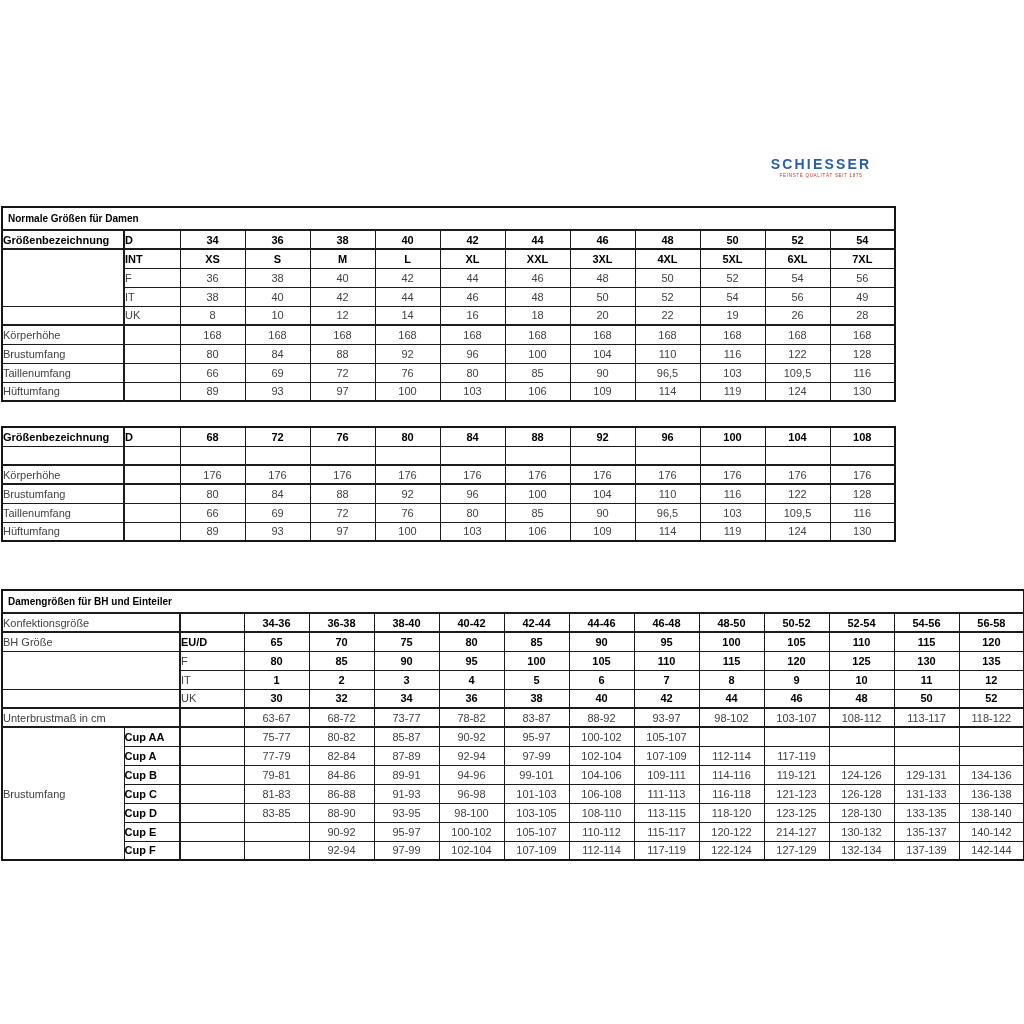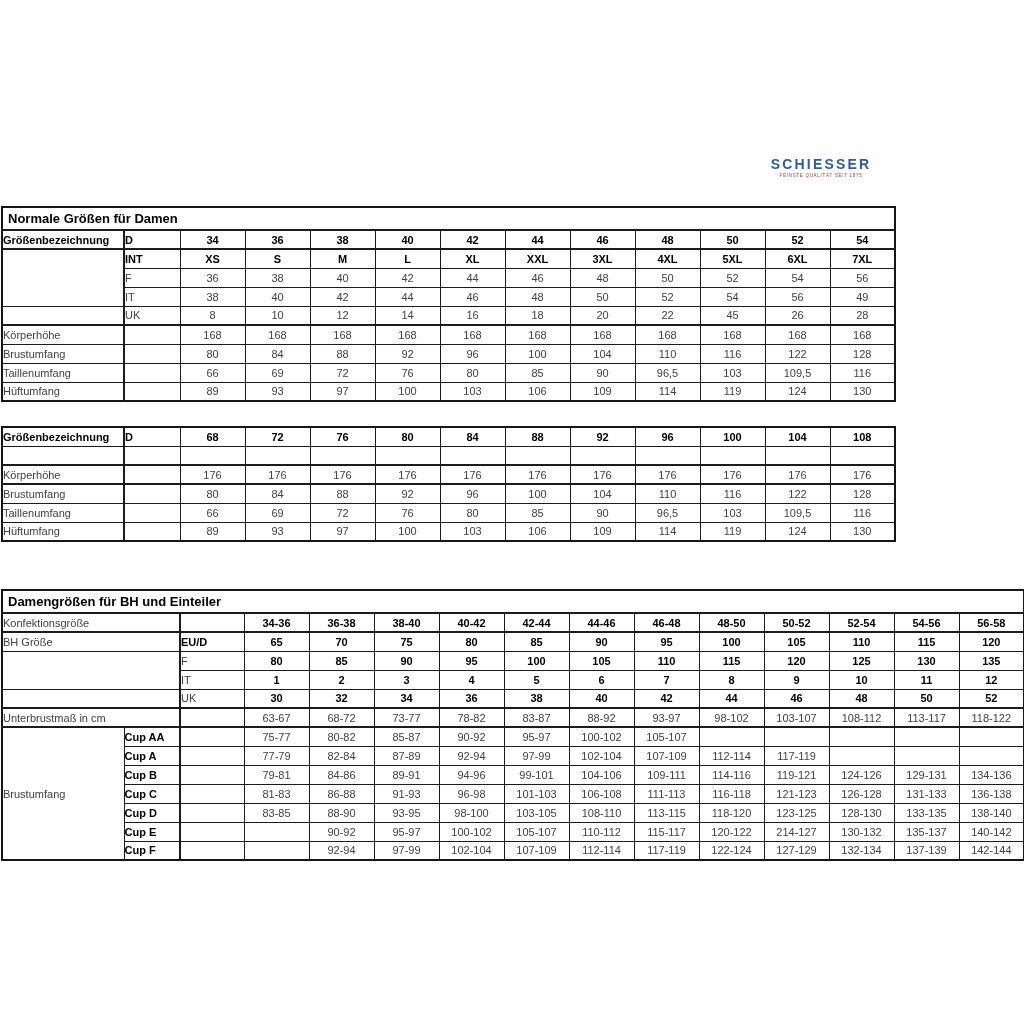--- a/index.html
+++ b/index.html
@@ -10,21 +10,21 @@
   .logo { position:absolute; top:156px; left:768px; width:106px; text-align:center; }
   .logo .brand { font-size:14px; font-weight:bold; letter-spacing:2.2px; white-space:nowrap; }
   .logo .tag { font-size:4.5px; letter-spacing:0.7px; margin-top:1px; white-space:nowrap; }
 
   table.sizes { position:absolute; border-collapse:collapse; table-layout:fixed;
     background:#fff; border:2px solid #161616; }
   .sizes td { border:1px solid #1c1c1c; font-size:11px; color:#424242; text-align:center;
     height:19px; padding:0 2px; white-space:nowrap; overflow:hidden; }
   .sizes td.lbl { text-align:left; padding-left:0; }
   .sizes td.b { font-weight:bold; color:#000; }
-  .sizes td.title { font-size:13px; font-weight:bold; color:#000; text-align:left;
+  .sizes td.title { font-size:10px; font-weight:bold; color:#000; text-align:left;
     height:23px; padding-left:5px; border-bottom-width:2px; }
   .sizes td.br2 { border-right-width:2px; }
 
   #t1 { top:206px; left:1px; width:892px; }
   #t2 { top:426px; left:1px; width:892px; }
   #t3 { top:589px; left:1px; width:1022px; }
 
   
   #t1 tr:nth-child(2) td, #t1 tr:nth-child(6) td { border-bottom-width:2px; }
   #t2 tr:nth-child(2) td, #t2 tr:nth-child(3) td { border-bottom-width:2px; }
@@ -127,21 +127,21 @@
           <td class="br2"></td>
           <td class="lbl">UK</td>
           <td>8</td>
           <td>10</td>
           <td>12</td>
           <td>14</td>
           <td>16</td>
           <td>18</td>
           <td>20</td>
           <td>22</td>
-          <td>45</td>
+          <td>19</td>
           <td>26</td>
           <td>28</td>
         </tr>
         <tr>
           <td class="br2 lbl">Körperhöhe</td>
           <td></td>
           <td>168</td>
           <td>168</td>
           <td>168</td>
           <td>168</td>

